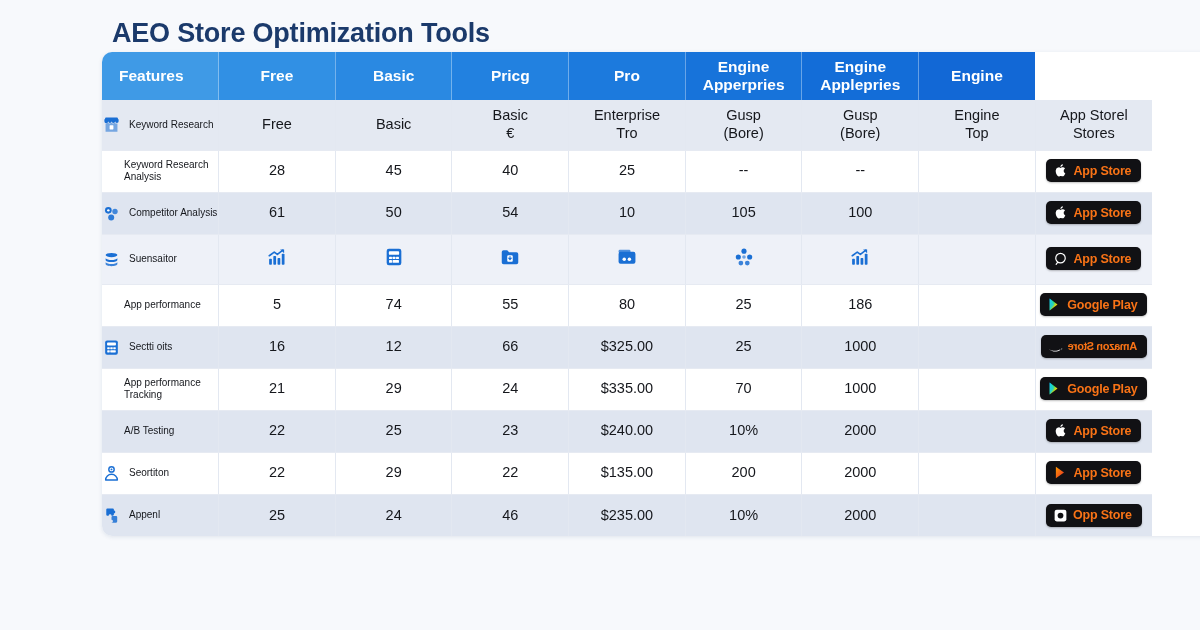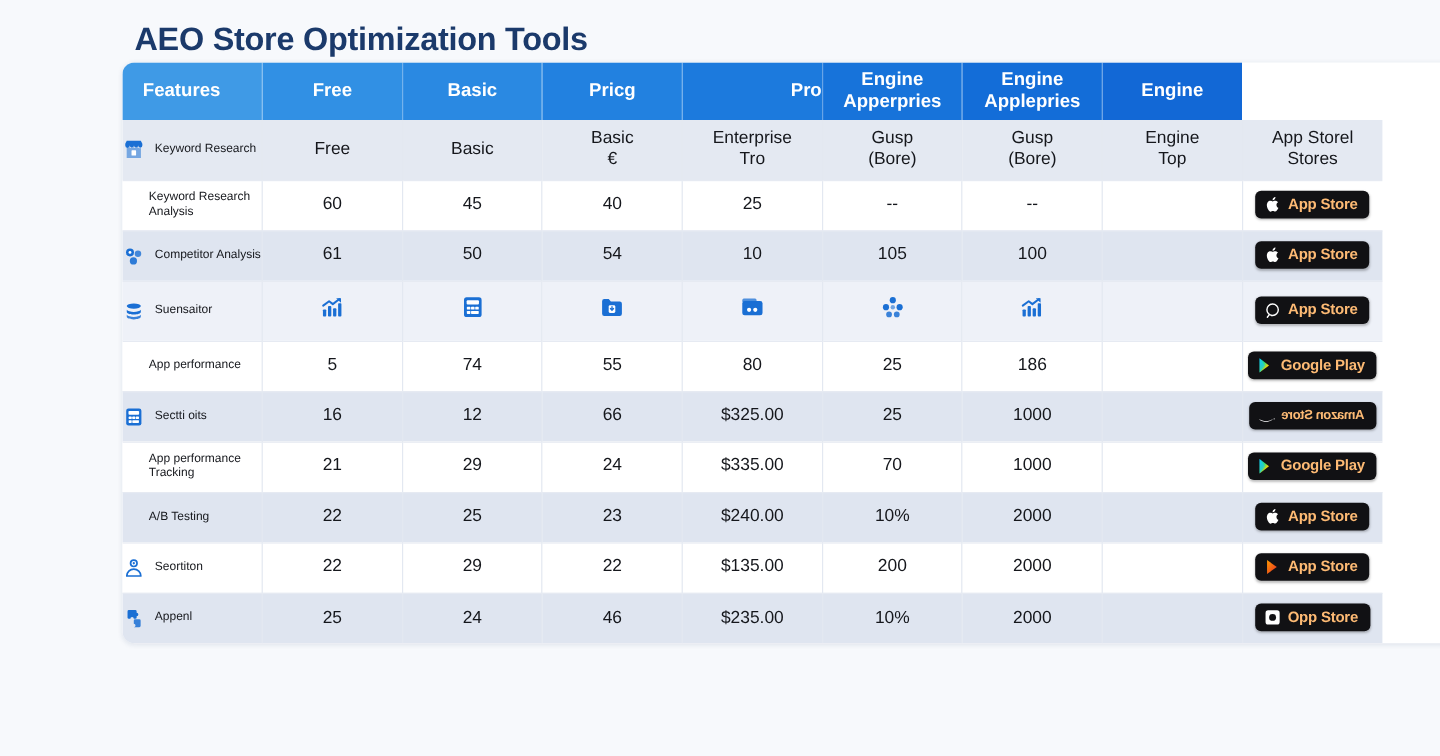--- a/index.html
+++ b/index.html
@@ -66,21 +66,21 @@
   thead th:last-child { border-right: none; }
   thead th.feat {
     text-align: left;
     padding-left: 17px;
   }
   
   th.h0 { background: #3f9ae6; }
   th.h1 { background: #3190e4; }
   th.h2 { background: #2a89e2; }
   th.h3 { background: #2281e0; }
-  th.h4 { background: #1c7add; text-align: right; }
+  th.h4 { background: #1c7add; }
   th.h5 { background: #1773da; }
   th.h6 { background: #136dd8; }
   th.h7 { background: #1268d6; }
 
   
   tbody td {
     font-size: 14.5px;
     color: #15171c;
     text-align: center;
     vertical-align: middle;
@@ -127,21 +127,21 @@
   tr.r1 { height: 42px; }
 
   
   .badge {
     display: inline-flex;
     align-items: center;
     gap: 5px;
     background: #111114;
     border-radius: 5px;
     padding: 4px 10px 4px 7px;
-    color: #fdba74;
+    color: #f97316;
     font-size: 12.5px;
     font-weight: bold;
     letter-spacing: -0.2px;
     line-height: 1;
     white-space: nowrap;
     box-shadow: 0 1px 2px rgba(0,0,0,0.25);
   }
   .badge .bicon {
     width: 15px;
     height: 15px;
@@ -199,21 +199,21 @@
             <td>Gusp<br>(Bore)</td>
             <td>Engine<br>Top</td>
             <td>App Storel<br>Stores</td>
           </tr>
           <tr class="plain r1">
             <td class="feature">
               <div class="fcell indent">
                 <span class="flabel">Keyword Research<br>Analysis</span>
               </div>
             </td>
-            <td>60</td>
+            <td>28</td>
             <td>45</td>
             <td>40</td>
             <td>25</td>
             <td>--</td>
             <td>--</td>
             <td></td>
             <td><span class="badge">
                 <span class="bicon">
                   <svg width="15" height="15" viewBox="0 0 24 24" fill="#ffffff">
                     <path d="M17.1 12.6c0-2.5 2-3.7 2.1-3.8-1.1-1.7-2.9-1.9-3.5-1.9-1.5-.2-2.9.9-3.6.9-.8 0-1.9-.9-3.1-.8-1.6 0-3.1.9-3.9 2.4-1.7 2.9-.4 7.2 1.2 9.6.8 1.1 1.7 2.4 3 2.4 1.2 0 1.6-.8 3.1-.8 1.4 0 1.8.8 3.1.7 1.3 0 2.1-1.2 2.9-2.3.9-1.3 1.3-2.6 1.3-2.7-.1 0-2.6-1-2.6-3.7zM14.8 4.9c.7-.8 1.1-1.9 1-3-.9 0-2.1.6-2.8 1.4-.6.7-1.2 1.9-1 2.9 1 .1 2.1-.5 2.8-1.3z"></path>

